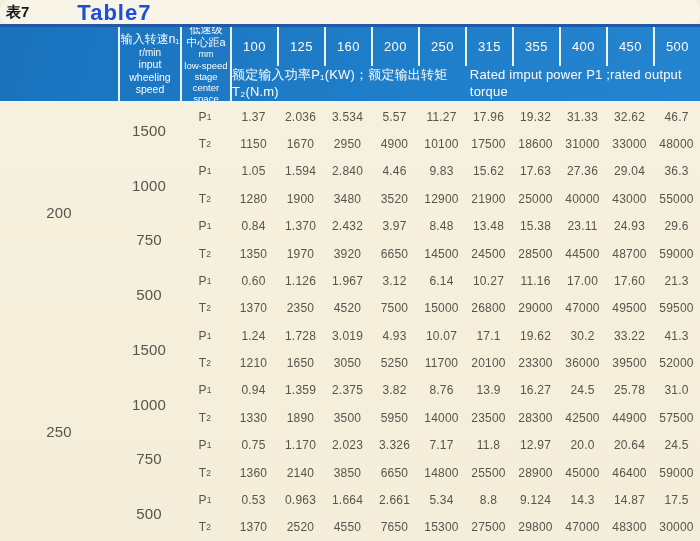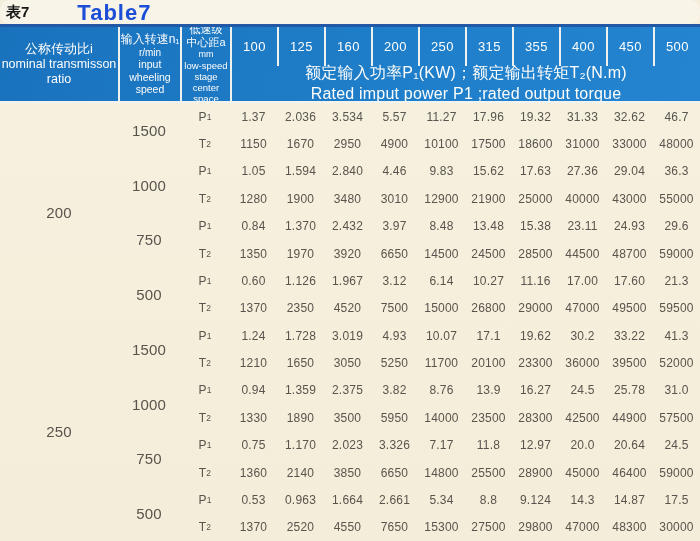--- a/index.html
+++ b/index.html
@@ -46,22 +46,22 @@
   .th-center { grid-column:3; }
   .th-center .cn { font-size:11px; }
   .th-center .sm { font-size:9px; }
   .th-center .en { font-size:9.5px; }
   .num-cell {
     grid-row:1; display:flex; align-items:center; justify-content:center;
     font-size:13px; letter-spacing:0.5px;
   }
   .rated-cell {
     grid-row:2; grid-column:4 / 14;
-    display:flex; flex-direction:column; align-items:center; justify-content:center;
-    font-size:16px; line-height:1.3; letter-spacing:0.2px;
+    display:flex; flex-direction:row; align-items:center; justify-content:center;
+    font-size:13px; line-height:1.3; letter-spacing:0.2px;
   }
 
   
   .tbody {
     display:grid; box-sizing:border-box; height:438px;
     grid-template-columns:118px 62px 50px repeat(10,47px);
     grid-template-rows:repeat(16,1fr);
     background:linear-gradient(180deg,#f6f0de 0%, #f3edd9 100%);
     color:#59544d;
   }
@@ -73,25 +73,20 @@
 <body>
 
 <div class="page">
 
   <div class="title-row">
     <span class="title-cn">表7</span>
     <span class="title-en">Table7</span>
   </div>
 
   <div class="thead">
-    <div class="th th-ratio span2">
-      <span class="cn">公称传动比i</span>
-      <span class="en">nominal transmisson</span>
-      <span class="en">ratio</span>
-    </div>
     <div class="th th-speed span2 b-l">
       <span class="cn">输入转速n₁</span>
       <span class="sm">r/min</span>
       <span class="en">input wheeling</span>
       <span class="en">speed</span>
     </div>
     <div class="th th-center span2 b-l">
       <span class="cn">低速级</span>
       <span class="cn">中心距a</span>
       <span class="sm">mm</span>
@@ -161,21 +156,21 @@
       <div class="cell value-cell" style="grid-area: 3 / 11;">27.36</div>
       <div class="cell value-cell" style="grid-area: 3 / 12;">29.04</div>
       <div class="cell value-cell" style="grid-area: 3 / 13;">36.3</div>
       <div class="cell label-cell" style="grid-area: 4 / 3;">
         <span>T</span>
         <sub>2</sub>
       </div>
       <div class="cell value-cell" style="grid-area: 4 / 4;">1280</div>
       <div class="cell value-cell" style="grid-area: 4 / 5;">1900</div>
       <div class="cell value-cell" style="grid-area: 4 / 6;">3480</div>
-      <div class="cell value-cell" style="grid-area: 4 / 7;">3010</div>
+      <div class="cell value-cell" style="grid-area: 4 / 7;">3520</div>
       <div class="cell value-cell" style="grid-area: 4 / 8;">12900</div>
       <div class="cell value-cell" style="grid-area: 4 / 9;">21900</div>
       <div class="cell value-cell" style="grid-area: 4 / 10;">25000</div>
       <div class="cell value-cell" style="grid-area: 4 / 11;">40000</div>
       <div class="cell value-cell" style="grid-area: 4 / 12;">43000</div>
       <div class="cell value-cell" style="grid-area: 4 / 13;">55000</div>
       <div class="cell speed-cell" style="grid-area: 5 / 2 / span 2;">750</div>
       <div class="cell label-cell" style="grid-area: 5 / 3;">
         <span>P</span>
         <sub>1</sub>

